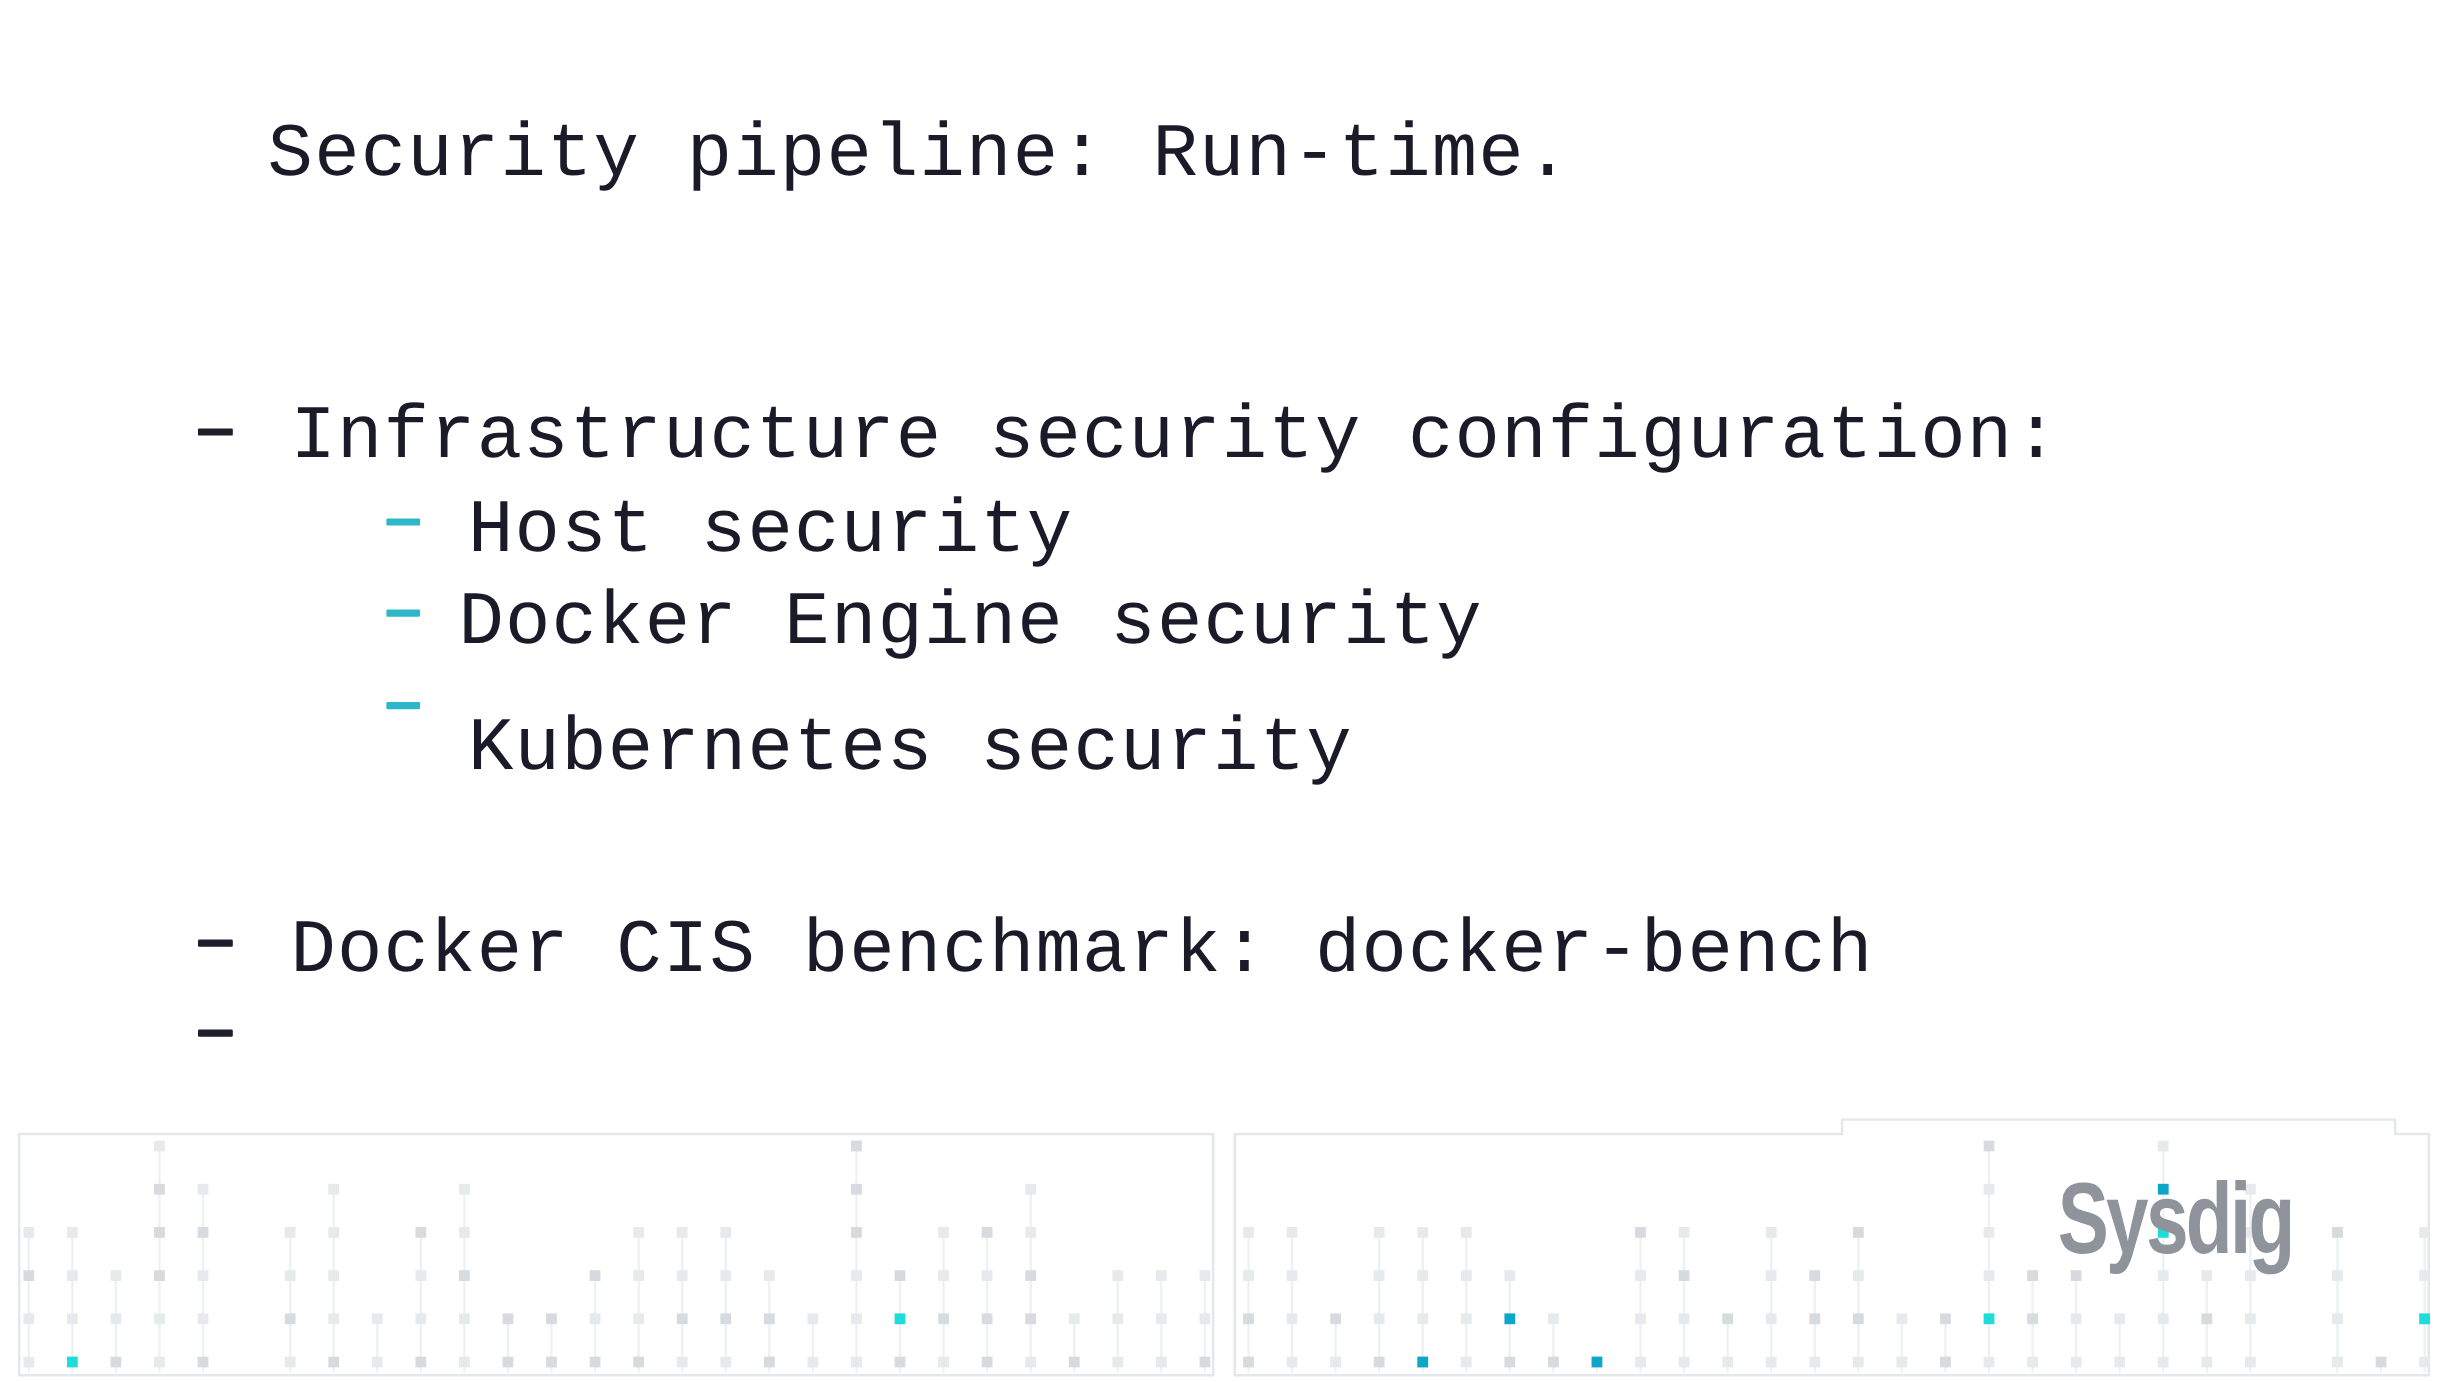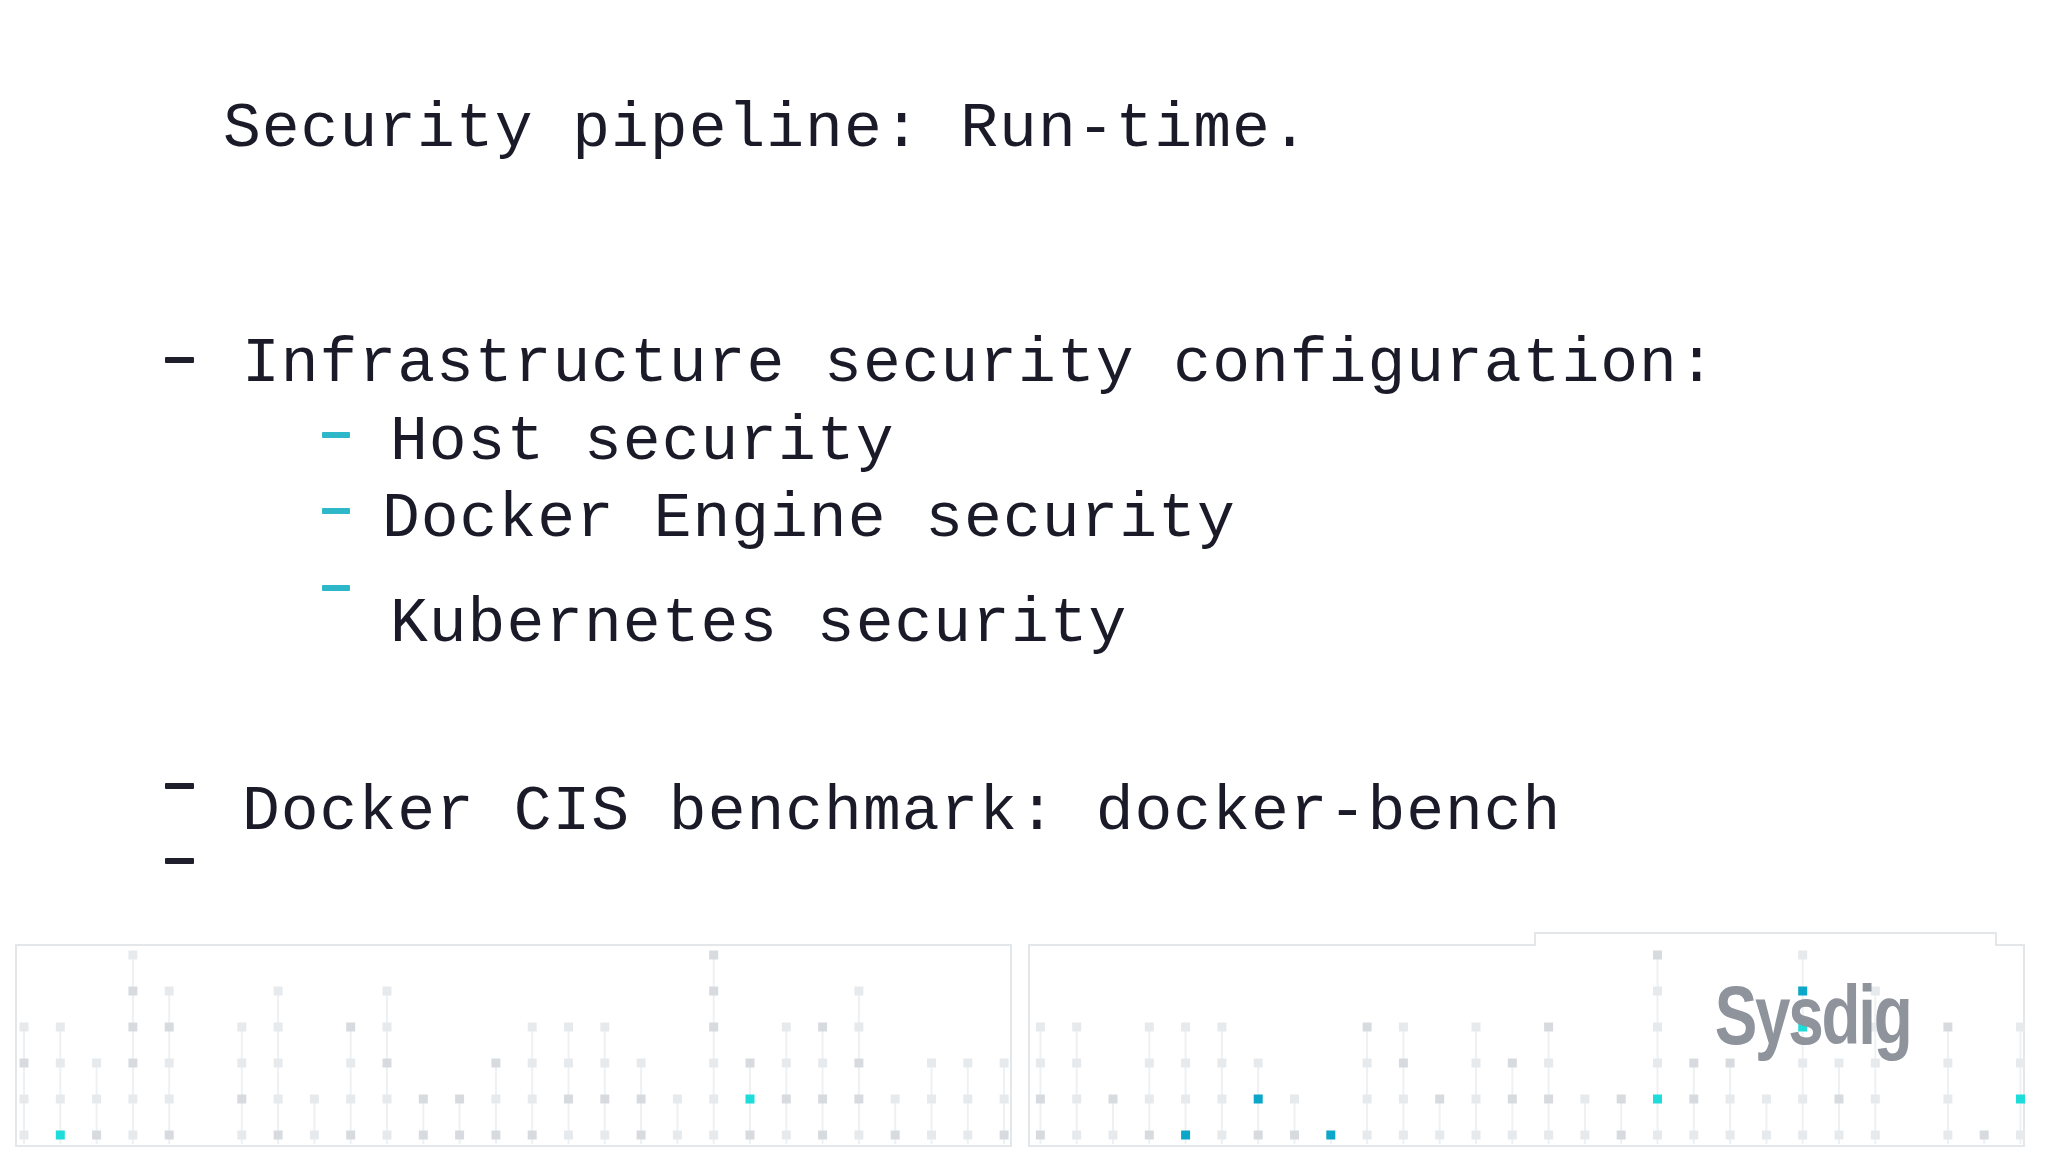--- a/index.html
+++ b/index.html
@@ -316,19 +316,19 @@
   <span class="dash teal" style="left:322px;top:432px;"></span>
   <div class="txtline" style="left:390px;top:411px;">Host security</div>
 
   <span class="dash teal" style="left:322px;top:508px;"></span>
   <div class="txtline" style="left:382px;top:488px;">Docker Engine security</div>
 
   <span class="dash teal" style="left:322px;top:585px;"></span>
   <div class="txtline" style="left:390px;top:565px;margin-top:28px;">Kubernetes security</div>
 
   <span class="dash dark" style="left:165px;top:783px;"></span>
-  <div class="txtline" style="left:242px;top:761px;margin-top:20px;">Docker CIS benchmark: docker-bench</div>
+  <div class="txtline" style="left:242px;top:761px;">Docker CIS benchmark: docker-bench</div>
 
   <span class="dash dark" style="left:165px;top:858px;"></span>
 
   <div class="brand-logo">Sysdig</div>
 
 </div>
 
 </body></html>

